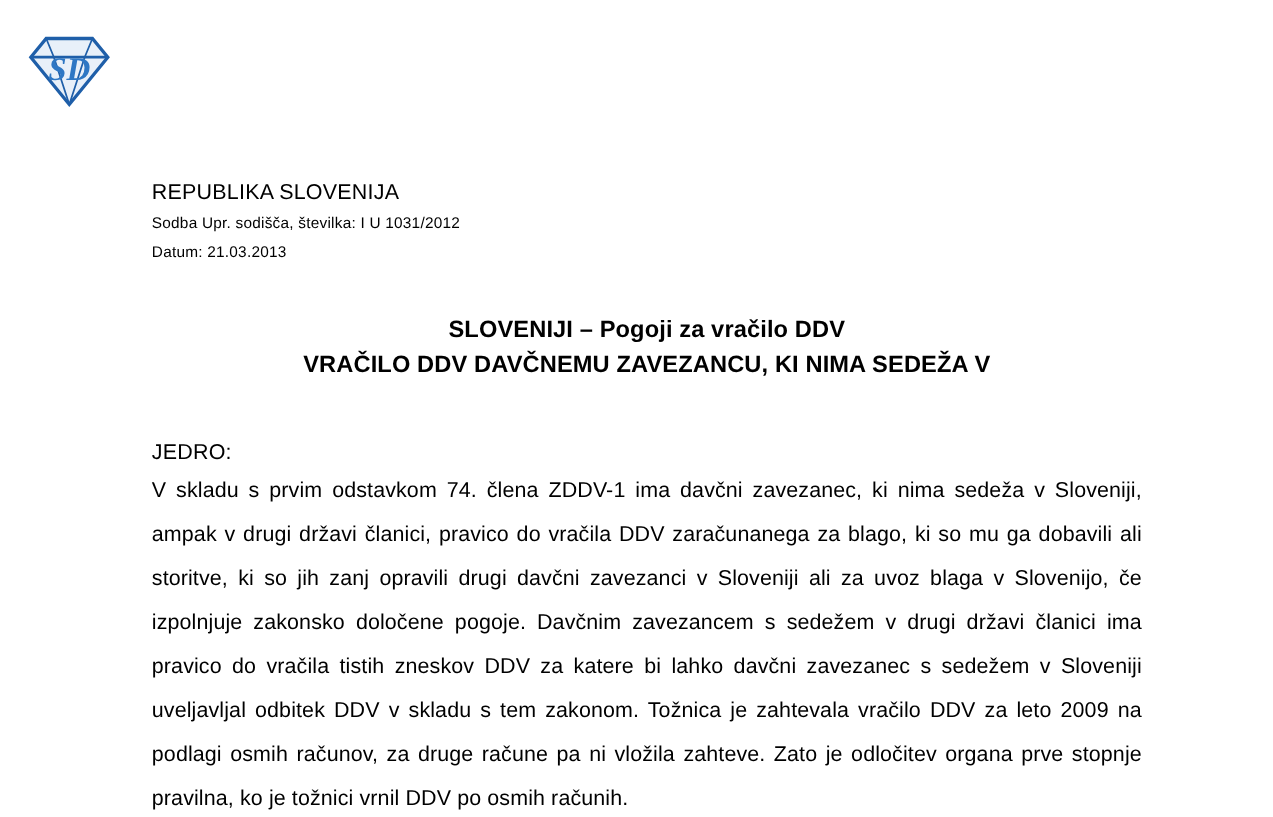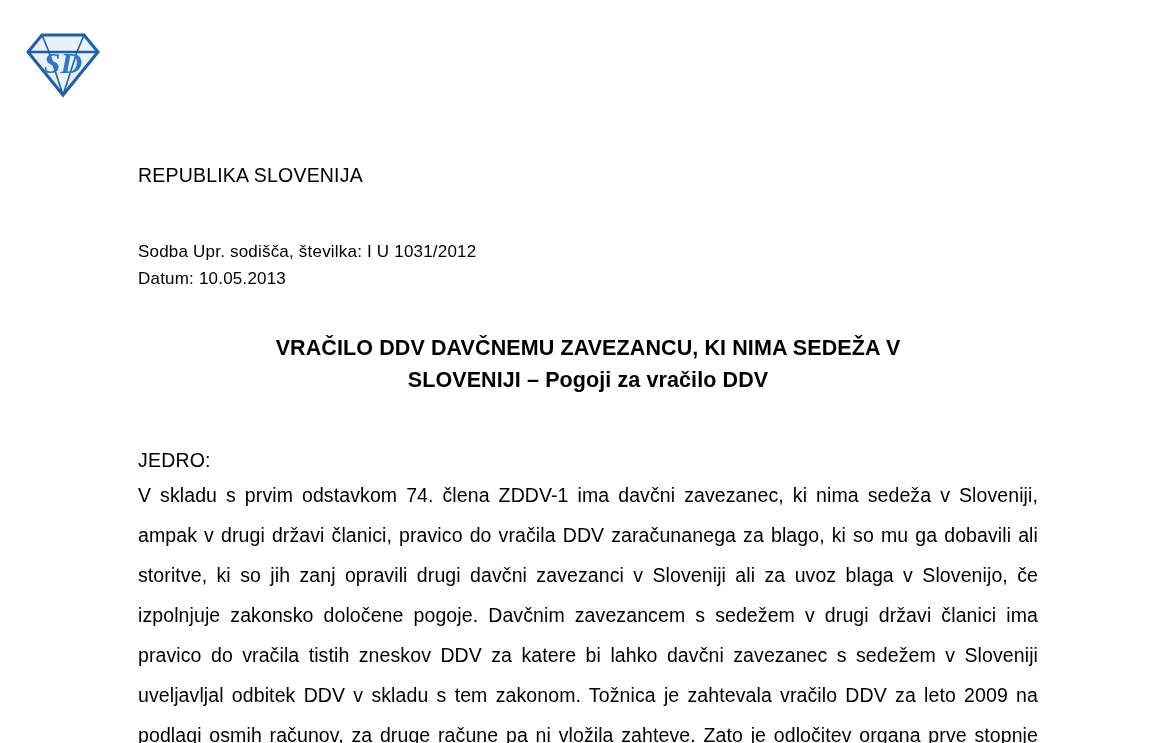--- a/index.html
+++ b/index.html
@@ -34,22 +34,21 @@
     left: 138px;
     top: 162px;
     width: 900px;
   }
   .org-block {
     font-size: 19.5px;
     line-height: 27px;
     letter-spacing: 0.2px;
   }
   .ref-block {
-    margin-top: 49px;
-    font-size: 17px;
+    font-size: 14px;
     line-height: 27px;
     letter-spacing: 0.2px;
   }
   .doc-title {
     margin-top: 40px;
     text-align: center;
     font-weight: bold;
     font-size: 21.5px;
     line-height: 32px;
     letter-spacing: 0.1px;
@@ -90,26 +89,26 @@
   </div>
 
   <div class="doc">
 
     <div class="org-block">
       <div>REPUBLIKA SLOVENIJA</div>
     </div>
 
     <div class="ref-block">
       <div>Sodba Upr. sodišča, številka: I U 1031/2012</div>
-      <div>Datum: 10.05.2013</div>
+      <div>Datum: 21.03.2013</div>
     </div>
 
     <div class="doc-title">
+      <div>SLOVENIJI – Pogoji za vračilo DDV</div>
       <div>VRAČILO DDV DAVČNEMU ZAVEZANCU, KI NIMA SEDEŽA V</div>
-      <div>SLOVENIJI – Pogoji za vračilo DDV</div>
     </div>
 
     <div class="section">
       <div class="section-heading">JEDRO:</div>
       <div class="section-body">V skladu s prvim odstavkom 74. člena ZDDV-1 ima davčni zavezanec, ki nima sedeža v Sloveniji, ampak v drugi državi članici, pravico do vračila DDV zaračunanega za blago, ki so mu ga dobavili ali storitve, ki so jih zanj opravili drugi davčni zavezanci v Sloveniji ali za uvoz blaga v Slovenijo, če izpolnjuje zakonsko določene pogoje. Davčnim zavezancem s sedežem v drugi državi članici ima pravico do vračila tistih zneskov DDV za katere bi lahko davčni zavezanec s sedežem v Sloveniji uveljavljal odbitek DDV v skladu s tem zakonom. Tožnica je zahtevala vračilo DDV za leto 2009 na podlagi osmih računov, za druge račune pa ni vložila zahteve. Zato je odločitev organa prve stopnje pravilna, ko je tožnici vrnil DDV po osmih računih.</div>
     </div>
 
   </div>
 </div>
 

